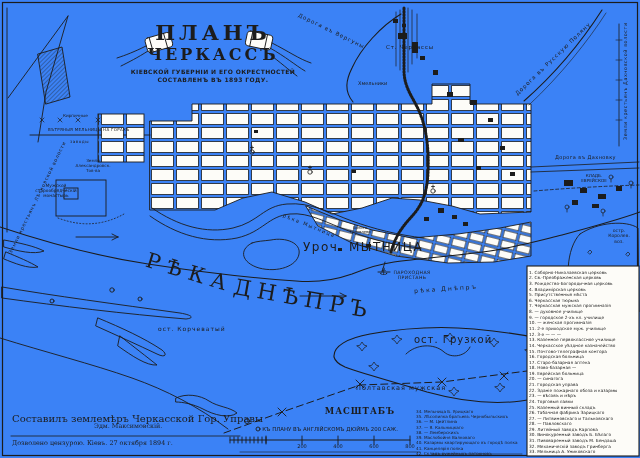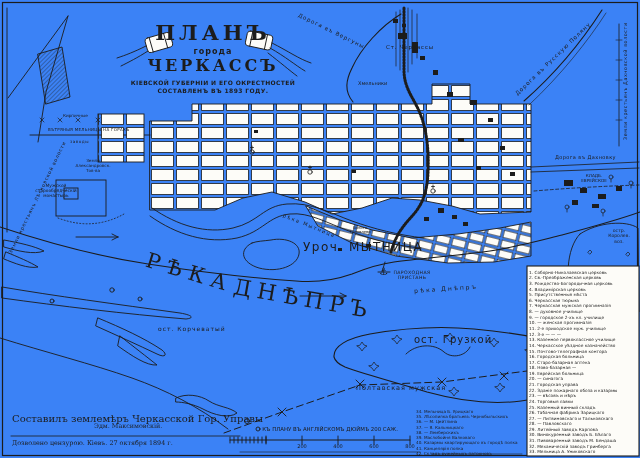--- a/index.html
+++ b/index.html
@@ -197,21 +197,20 @@
             <path d="M251,33 V48 M266,33 V48"></path>
           </g>
         <path d="M146,46 C134,52 126,55 117,58 M148,51 C137,58 129,62 121,66"></path>
         <path d="M272,43 C288,51 299,59 311,63 M270,48 C286,57 295,65 305,71 M268,53 C281,63 289,70 297,76"></path>
       </g>
     </g>
   </svg>
 
   <div class="title-block">
     <div class="t-plan">ПЛАНЪ</div>
-    <div class="t-goroda">города</div>
     <div class="t-city">ЧЕРКАССЪ</div>
     <div class="t-sub">КІЕВСКОЙ ГУБЕРНІИ И ЕГО ОКРЕСТНОСТЕЙ</div>
     <div class="t-sub2">СОСТАВЛЕНЪ ВЪ 1893 ГОДУ.</div>
   </div>
 
   <div class="lbl nw" style="left:300px;top:12px;font-size:5.5px;letter-spacing:1px;transform:rotate(26deg);transform-origin:0 0;">Дорога въ Вергуны</div>
   <div class="lbl nw" style="left:514px;top:92px;font-size:5.5px;letter-spacing:1px;transform:rotate(-44deg);transform-origin:0 0;">Дорога въ Русскую Поляну</div>
   <div class="lbl nw" style="left:555px;top:155px;font-size:5px;letter-spacing:0.4px;">Дорога въ Дахновку</div>
   <div class="lbl nw" style="left:386px;top:44px;font-size:5.5px;letter-spacing:0.8px;">Ст. Черкассы</div>
   <div class="lbl nw" style="left:358px;top:81px;font-size:5px;">Хмельники</div>
@@ -238,20 +237,21 @@
   <div class="lbl nw serif" style="left:236px;top:274px;font-size:22px;letter-spacing:6px;transform:rotate(10deg);transform-origin:0 0;">ДНѢПРЪ</div>
   <div class="lbl nw" style="left:158px;top:326px;font-size:6px;letter-spacing:1px;">ост. Корчеватый</div>
   <div class="lbl nw" style="left:414px;top:334px;font-size:10px;letter-spacing:1px;">ост. Грузкой</div>
   <div class="lbl ctr" style="left:602px;top:228px;width:34px;font-size:4.6px;">остр.
 Королев.
 воз.</div>
   <div class="lbl ctr" style="left:574px;top:174px;width:40px;font-size:4.2px;">КЛАДБ.
 ЕВРЕЙСКОЕ</div>
   <div class="lbl nw" style="left:356px;top:385px;font-size:6.5px;letter-spacing:1px;">Полтавская мужская</div>
 
+  <div class="lbl ctr serif bold" style="left:300px;top:407px;width:120px;font-size:8.5px;letter-spacing:1px;">МАСШТАБЪ</div>
   <div class="lbl ctr" style="left:240px;top:426px;width:180px;font-size:5.4px;">КЪ ПЛАНУ ВЪ АНГЛІЙСКОМЪ ДЮЙМѢ 200 САЖ.</div>
   <div class="lbl ctr" style="left:292px;top:444px;width:20px;font-size:5px;">200</div>
   <div class="lbl ctr" style="left:328px;top:444px;width:20px;font-size:5px;">400</div>
   <div class="lbl ctr" style="left:364px;top:444px;width:20px;font-size:5px;">600</div>
   <div class="lbl ctr" style="left:400px;top:444px;width:20px;font-size:5px;">800</div>
 
   <div class="lbl nw serif" style="left:12px;top:413px;font-size:10px;">Составилъ землемѣръ Черкасской Гор. Управы</div>
   <div class="lbl nw serif" style="left:94px;top:423px;font-size:6.4px;">Эдм. Максимовскій.</div>
   <div class="lbl nw serif" style="left:12px;top:440px;font-size:6.4px;">Дозволено цензурою. Кіевъ. 27 октября 1894 г.</div>
 

